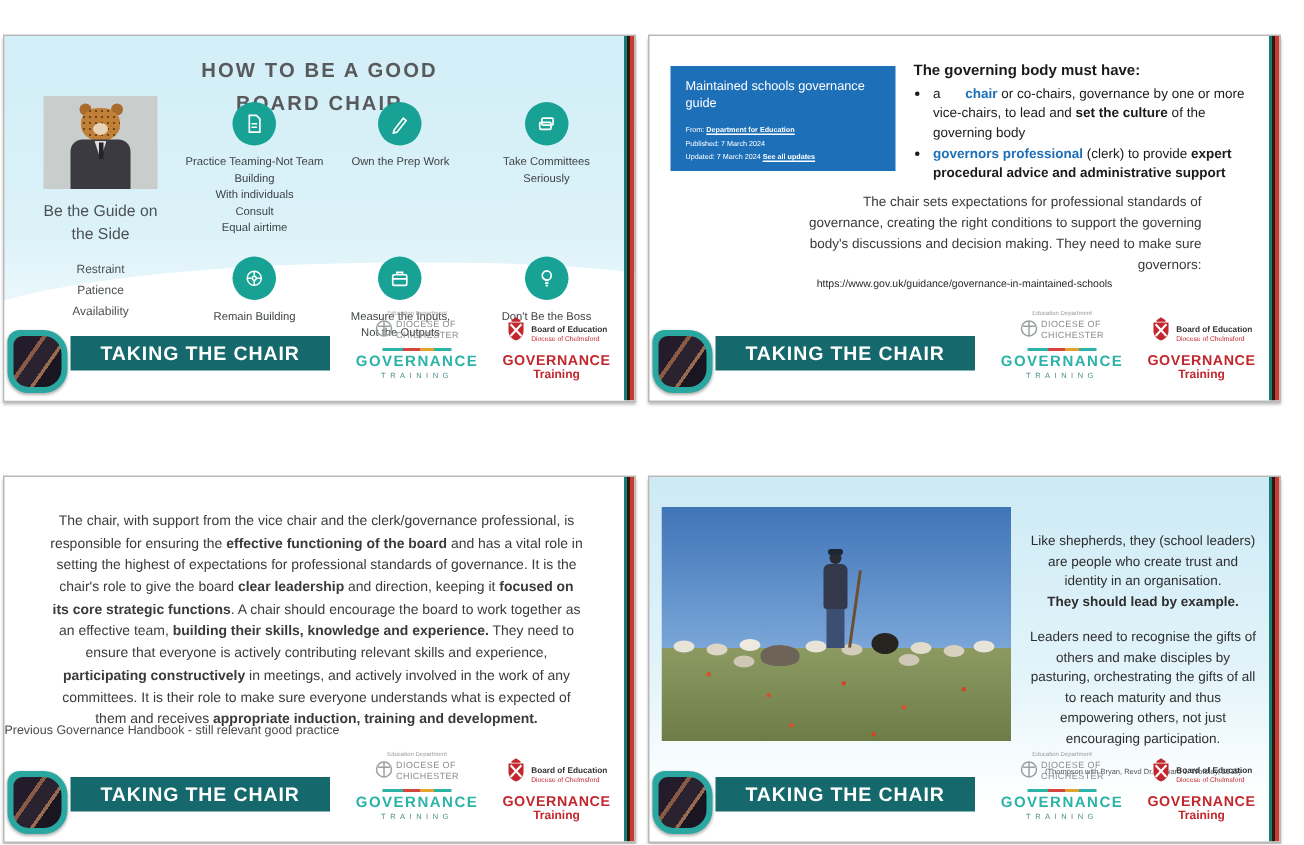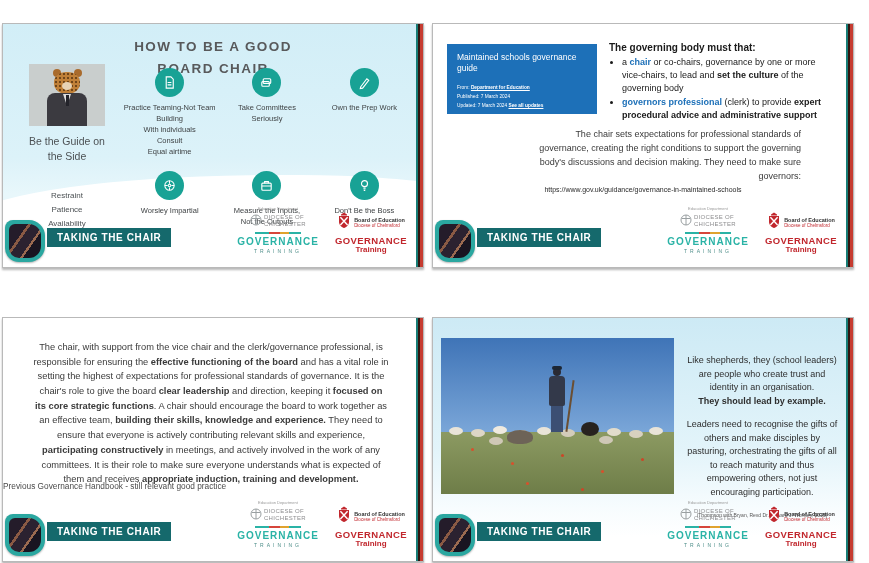--- a/index.html
+++ b/index.html
@@ -18,21 +18,21 @@
   .e-red{width:3px;background:#c63c31;}
   .pre{white-space:pre-line;}
   .b{font-weight:bold;}
 
   
   .badge{position:absolute;left:2px;bottom:5px;width:40px;height:42px;background:#2aa7a0;
          border-radius:8px 16px 16px 14px;z-index:5;box-shadow:0 1px 2px rgba(0,0,0,.3);}
   .badge-in{position:absolute;inset:4px;border-radius:6px 12px 12px 10px;overflow:hidden;
          background:linear-gradient(125deg,#241c2a 0 34%,#8a5a44 34% 40%,#2b2230 40% 62%,#9a6a50 62% 67%,#191521 67%);}
   .banner{position:absolute;left:44px;bottom:20px;background:#15696c;color:#fff;
-          font-size:10px;font-weight:bold;letter-spacing:.6px;padding:4px 10px;z-index:5;}
+          font-size:13px;font-weight:bold;letter-spacing:.6px;padding:4px 20px;z-index:5;}
   .logo-cc{position:absolute;right:104px;bottom:13px;width:82px;text-align:center;z-index:5;}
   .cc-dept{font-size:4px;color:#9a9a9a;}
   .cc-row{display:flex;align-items:center;justify-content:center;gap:2px;margin-top:1px;}
   .cc-name{font-size:6px;line-height:1.1;color:#8d8d8f;letter-spacing:.3px;text-align:left;}
   .cc-strip{height:2px;width:46px;margin:2px auto 2px;
             background:linear-gradient(90deg,#2ab3a6 0 30%,#d6453b 30% 55%,#e0a32e 55% 75%,#2ab3a6 75%);}
   .cc-gov{font-size:10px;font-weight:bold;color:#2ab3a6;letter-spacing:1px;}
   .cc-train{font-size:5px;color:#4f8f8a;letter-spacing:3px;margin-top:1px;}
   .logo-ch{position:absolute;right:10px;bottom:13px;width:84px;text-align:center;z-index:5;}
   .ch-top{display:flex;align-items:center;justify-content:center;gap:3px;}
@@ -53,21 +53,21 @@
   .lp-head{position:absolute;left:25px;top:8px;width:26px;height:22px;border-radius:45% 45% 48% 48%;
            background:#c08038;
            background-image:radial-gradient(#6e4418 .7px,transparent 1px);background-size:4px 4px;}
   .lp-ear{position:absolute;top:5px;width:8px;height:8px;border-radius:50%;background:#a96b2c;}
   .lp-muzzle{position:absolute;left:33px;top:18px;width:10px;height:8px;border-radius:50%;background:#e7d3b6;}
   .lp-suit{position:absolute;left:18px;top:29px;width:40px;height:33px;border-radius:8px 8px 0 0;background:#3b3a40;}
   .lp-shirt{position:absolute;left:34px;top:30px;width:8px;height:12px;background:#ddd;
             clip-path:polygon(0 0,100% 0,50% 100%);}
   .lp-tie{position:absolute;left:36.5px;top:31px;width:3px;height:11px;background:#23232a;}
   .s1-guide{margin-top:8px;font-size:10.5px;color:#4c5154;line-height:1.45;}
-  .s1-traits{margin-top:25px;font-size:8px;color:#4c5154;line-height:1.75;}
+  .s1-traits{margin-top:9px;font-size:8px;color:#4c5154;line-height:1.75;}
   .s1-grid{position:absolute;left:118px;top:44px;width:292px;display:grid;
            grid-template-columns:1fr 1fr 1fr;row-gap:14px;z-index:2;}
   .s1-item{text-align:center;}
   .icircle{display:inline-flex;align-items:center;justify-content:center;width:29px;height:29px;
            border-radius:50%;background:#18a295;}
   .ilabel{display:block;margin-top:6px;font-size:7.5px;color:#3f4345;line-height:1.45;}
 
   
   .gov-box{position:absolute;left:14px;top:20px;width:150px;height:70px;background:#1d70b8;
            color:#fff;padding:8px 10px;box-sizing:border-box;}
@@ -148,44 +148,44 @@
               </svg>
         </span>
         <span class="ilabel pre">Practice Teaming-Not Team Building
 With individuals
 Consult
 Equal airtime</span>
       </div>
       <div class="s1-item">
         <span class="icircle">
           <svg width="15" height="15" viewBox="0 0 16 16" fill="none" stroke="#fff" stroke-width="1.2">
+                <path d="M4 12.5 10.5 4l2 1.8L6 14l-2.5.5z"></path>
+              </svg>
+        </span>
+        <span class="ilabel pre">Own the Prep Work</span>
+      </div>
+      <div class="s1-item">
+        <span class="icircle">
+          <svg width="15" height="15" viewBox="0 0 16 16" fill="none" stroke="#fff" stroke-width="1.2">
                 <rect x="4.5" y="4" width="8" height="5" rx="1"></rect>
                 <rect x="3" y="7" width="8" height="5" rx="1"></rect>
               </svg>
         </span>
         <span class="ilabel pre">Take Committees
 Seriously</span>
-      </div>
-      <div class="s1-item">
-        <span class="icircle">
-          <svg width="15" height="15" viewBox="0 0 16 16" fill="none" stroke="#fff" stroke-width="1.2">
-                <path d="M4 12.5 10.5 4l2 1.8L6 14l-2.5.5z"></path>
-              </svg>
-        </span>
-        <span class="ilabel pre">Own the Prep Work</span>
       </div>
       <div class="s1-item">
         <span class="icircle">
           <svg width="15" height="15" viewBox="0 0 16 16" fill="none" stroke="#fff" stroke-width="1.1">
                 <circle cx="8" cy="8" r="5"></circle>
                 <circle cx="8" cy="8" r="1.4"></circle>
                 <path d="M8 3v3M8 10v3M3 8h3M10 8h3"></path>
               </svg>
         </span>
-        <span class="ilabel pre">Worsley Impartial</span>
+        <span class="ilabel pre">Remain Building</span>
       </div>
       <div class="s1-item">
         <span class="icircle">
           <svg width="15" height="15" viewBox="0 0 16 16" fill="none" stroke="#fff" stroke-width="1.2">
                 <rect x="3" y="5.5" width="10" height="7.5" rx="1"></rect>
                 <path d="M6 5.5V3.8h4v1.7M3 8.5h10"></path>
               </svg>
         </span>
         <span class="ilabel pre">Measure the Inputs,
 Not the Outputs</span>
@@ -246,23 +246,23 @@
       <div class="gov-title">Maintained schools governance guide</div>
       <div class="gov-meta">
         <div><span>From:</span>
           <span class="gov-link">Department for Education</span></div>
         <div>Published: 7 March 2024</div>
         <div><span>Updated: 7 March 2024</span>
           <span class="gov-link">See all updates</span></div>
       </div>
     </div>
     <div class="s2-right">
-      <div class="s2-head">The governing body must that:</div>
+      <div class="s2-head">The governing body must have:</div>
       <ul class="s2-ul">
-        <li><span>a </span><span class="b" style="color: rgb(29, 112, 184);">chair</span><span> or co-chairs, governance by one or more vice-chairs, to lead and </span><span class="b">set the culture</span><span> of the governing body</span></li>
+        <li><span>a </span><span class="b" style="color: rgb(29, 112, 184); margin-left: 14px;">chair</span><span> or co-chairs, governance by one or more vice-chairs, to lead and </span><span class="b">set the culture</span><span> of the governing body</span></li>
         <li><span class="b" style="color: rgb(29, 112, 184);">governors professional</span><span> (clerk) to provide </span><span class="b">expert procedural advice and administrative support</span></li>
       </ul>
     </div>
     <div class="s2-para">The chair sets expectations for professional standards of governance, creating the right conditions to support the governing body's discussions and decision making. They need to make sure governors:</div>
     <div class="s2-url">https://www.gov.uk/guidance/governance-in-maintained-schools</div>
 
     <div class="badge">
           <div class="badge-in"></div>
         </div>
     <div class="banner">TAKING THE CHAIR</div>

